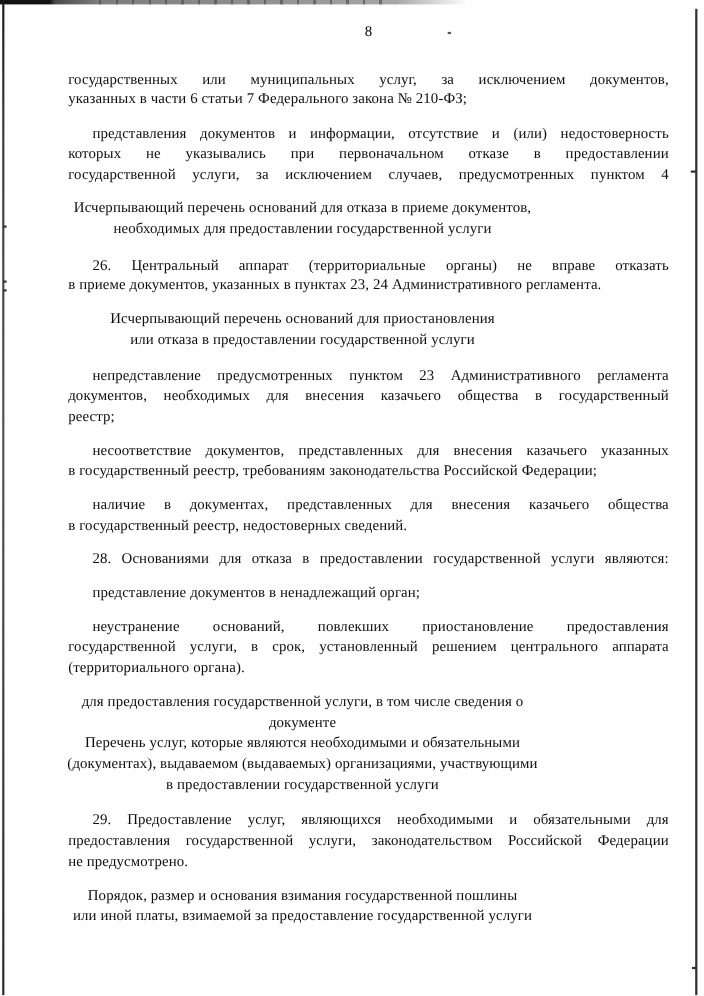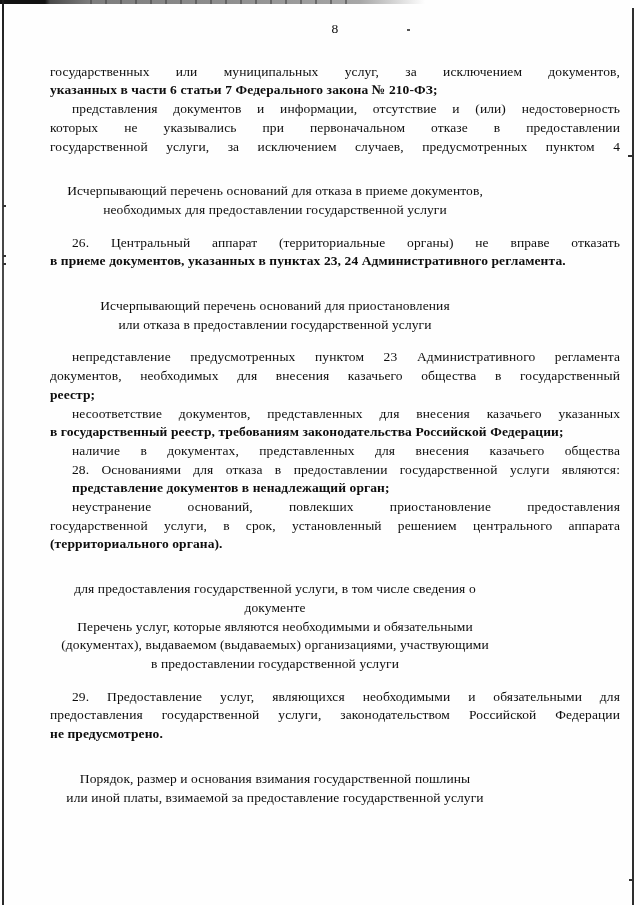--- a/index.html
+++ b/index.html
@@ -53,36 +53,35 @@
     top: 20px;
     width: 570px;
     font-size: 13.5px;
     line-height: 18.7px;
     letter-spacing: 0.1px;
   }
   .page-number {
     text-align: center;
     margin-bottom: 24px;
   }
-  .para { margin: 0; }
+  .para { margin: 12px; }
   .line {
     text-align: justify;
     text-align-last: justify;
     white-space: normal;
     min-height: 18.7px;
   }
   .line.end {
     text-align: left;
     text-align-last: left;
-    font-weight: bold;
   }
   .line.ind { text-indent: 22px; }
   .heading {
     width: 450px;
-    margin: 26px 0 14px 0;
+    margin: 12px 0 14px 0;
   }
   .heading .hline {
     text-align: center;
     min-height: 18.7px;
   }
 </style>
 </head>
 <body>
 
 <div class="page">
@@ -137,20 +136,21 @@
       <div class="line end">реестр;</div>
     </div>
 
     <div class="para">
       <div class="line ind">несоответствие документов, представленных для внесения казачьего указанных</div>
       <div class="line end">в государственный реестр, требованиям законодательства Российской Федерации;</div>
     </div>
 
     <div class="para">
       <div class="line ind">наличие в документах, представленных для внесения казачьего общества</div>
+      <div class="line end">в государственный реестр, недостоверных сведений.</div>
     </div>
 
     <div class="para">
       <div class="line ind">28. Основаниями для отказа в предоставлении государственной услуги являются:</div>
     </div>
 
     <div class="para">
       <div class="line end ind">представление документов в ненадлежащий орган;</div>
     </div>
 

